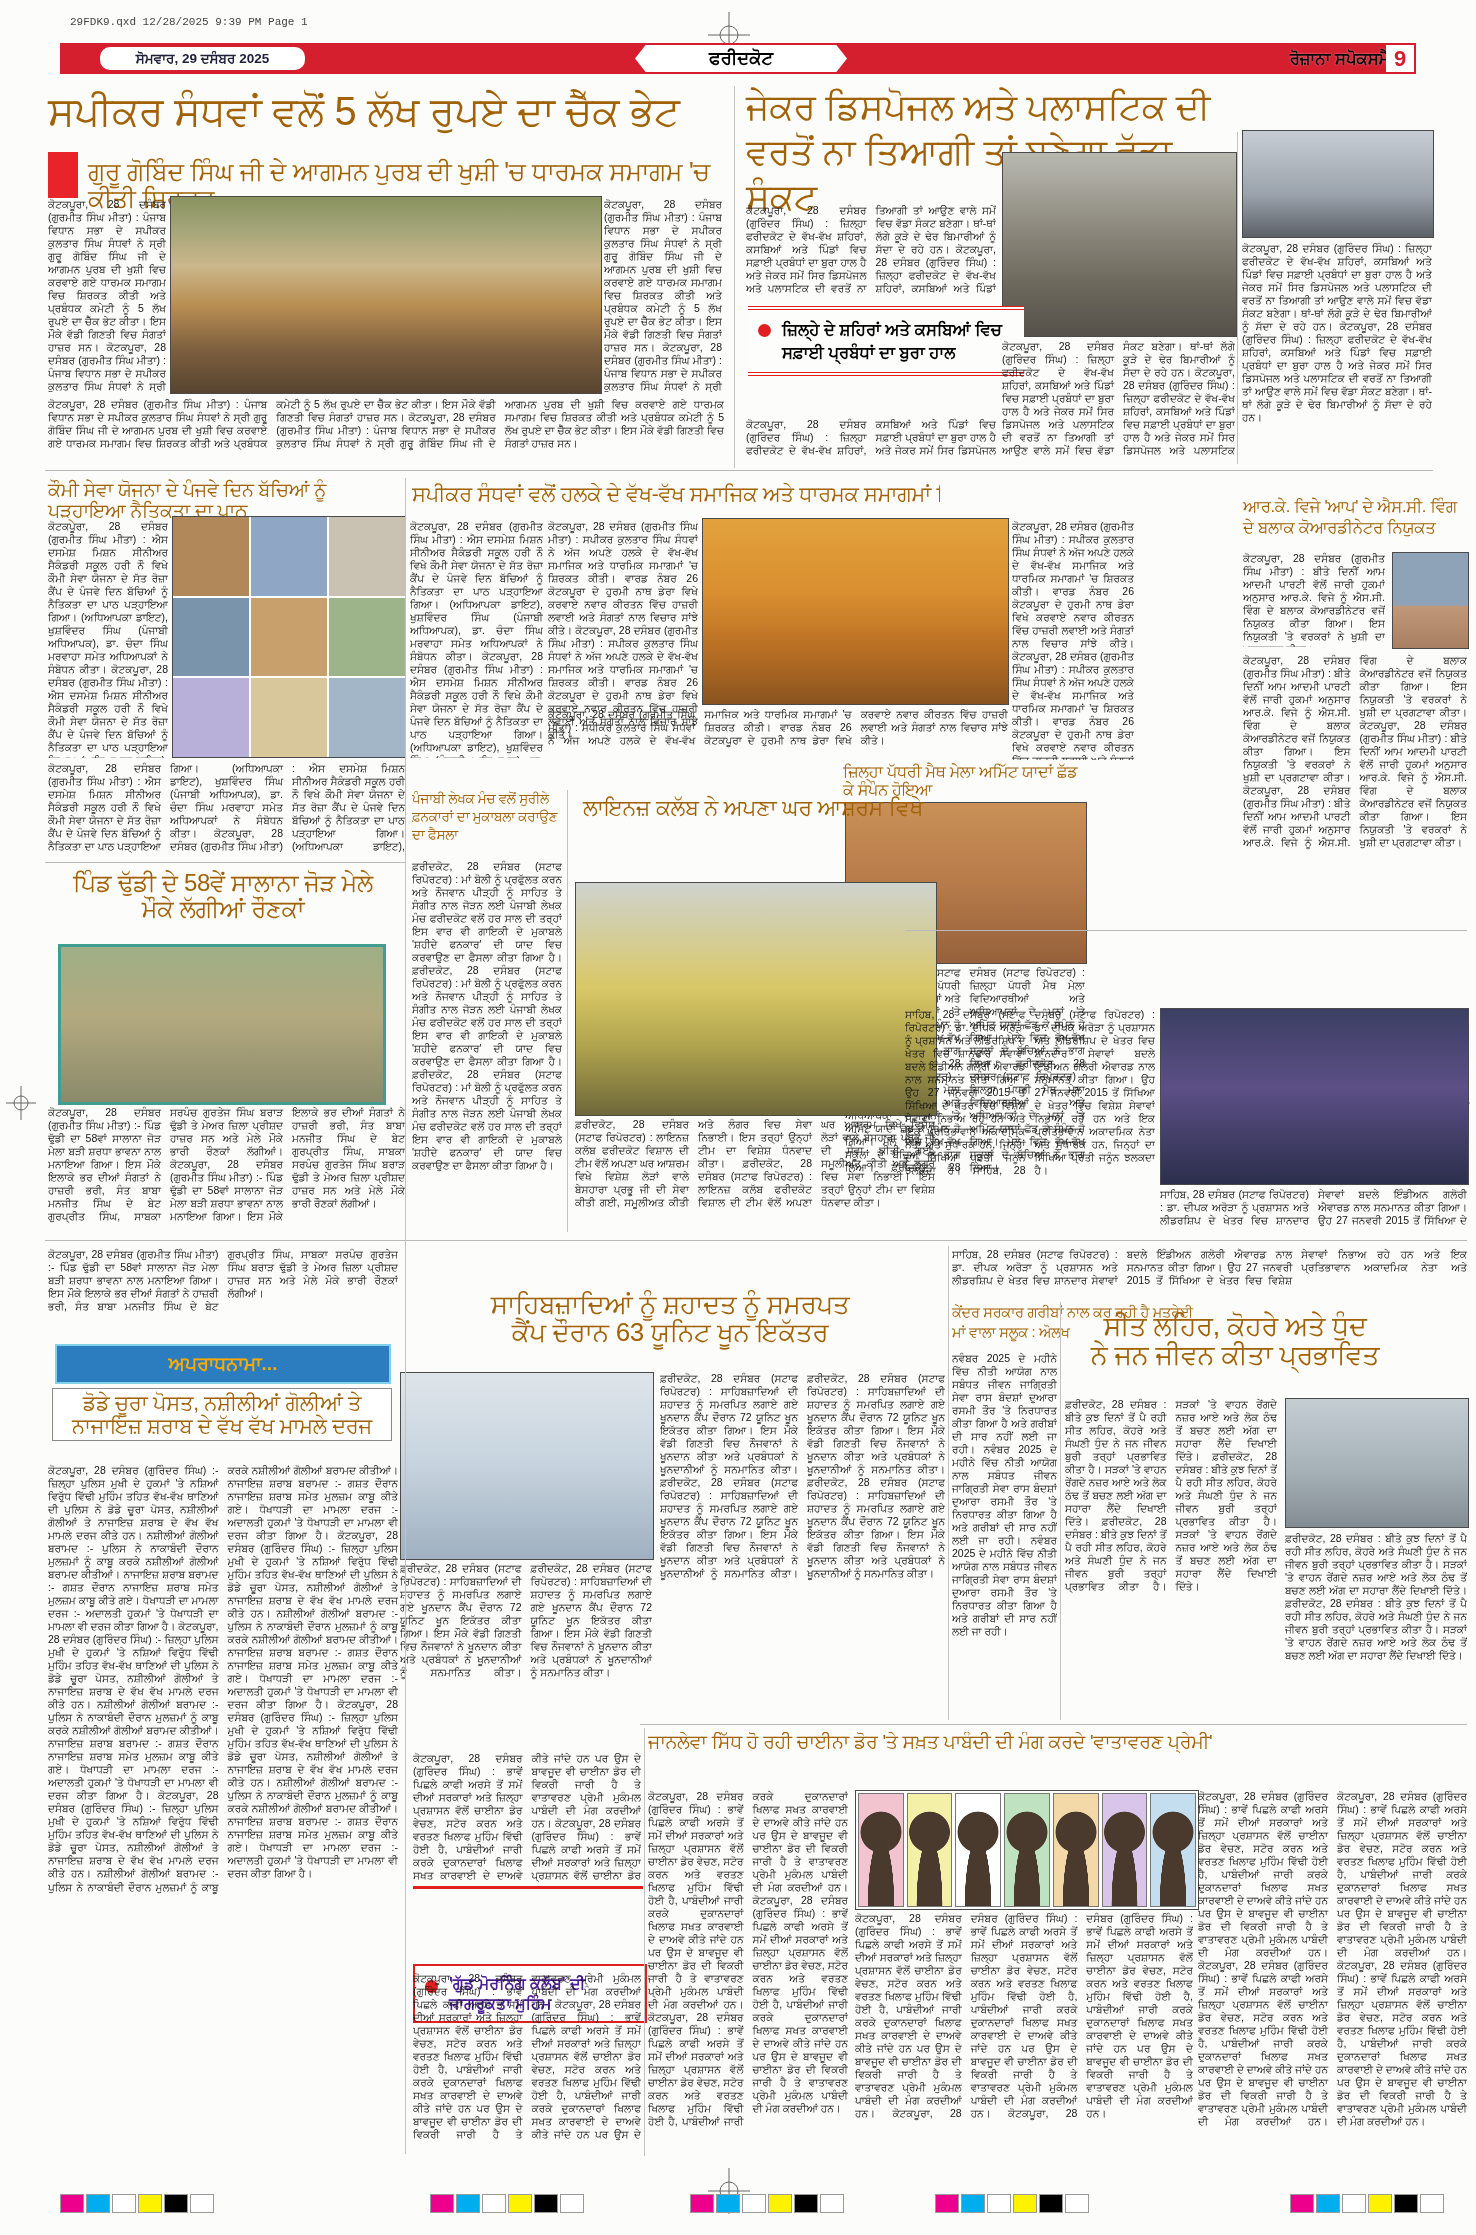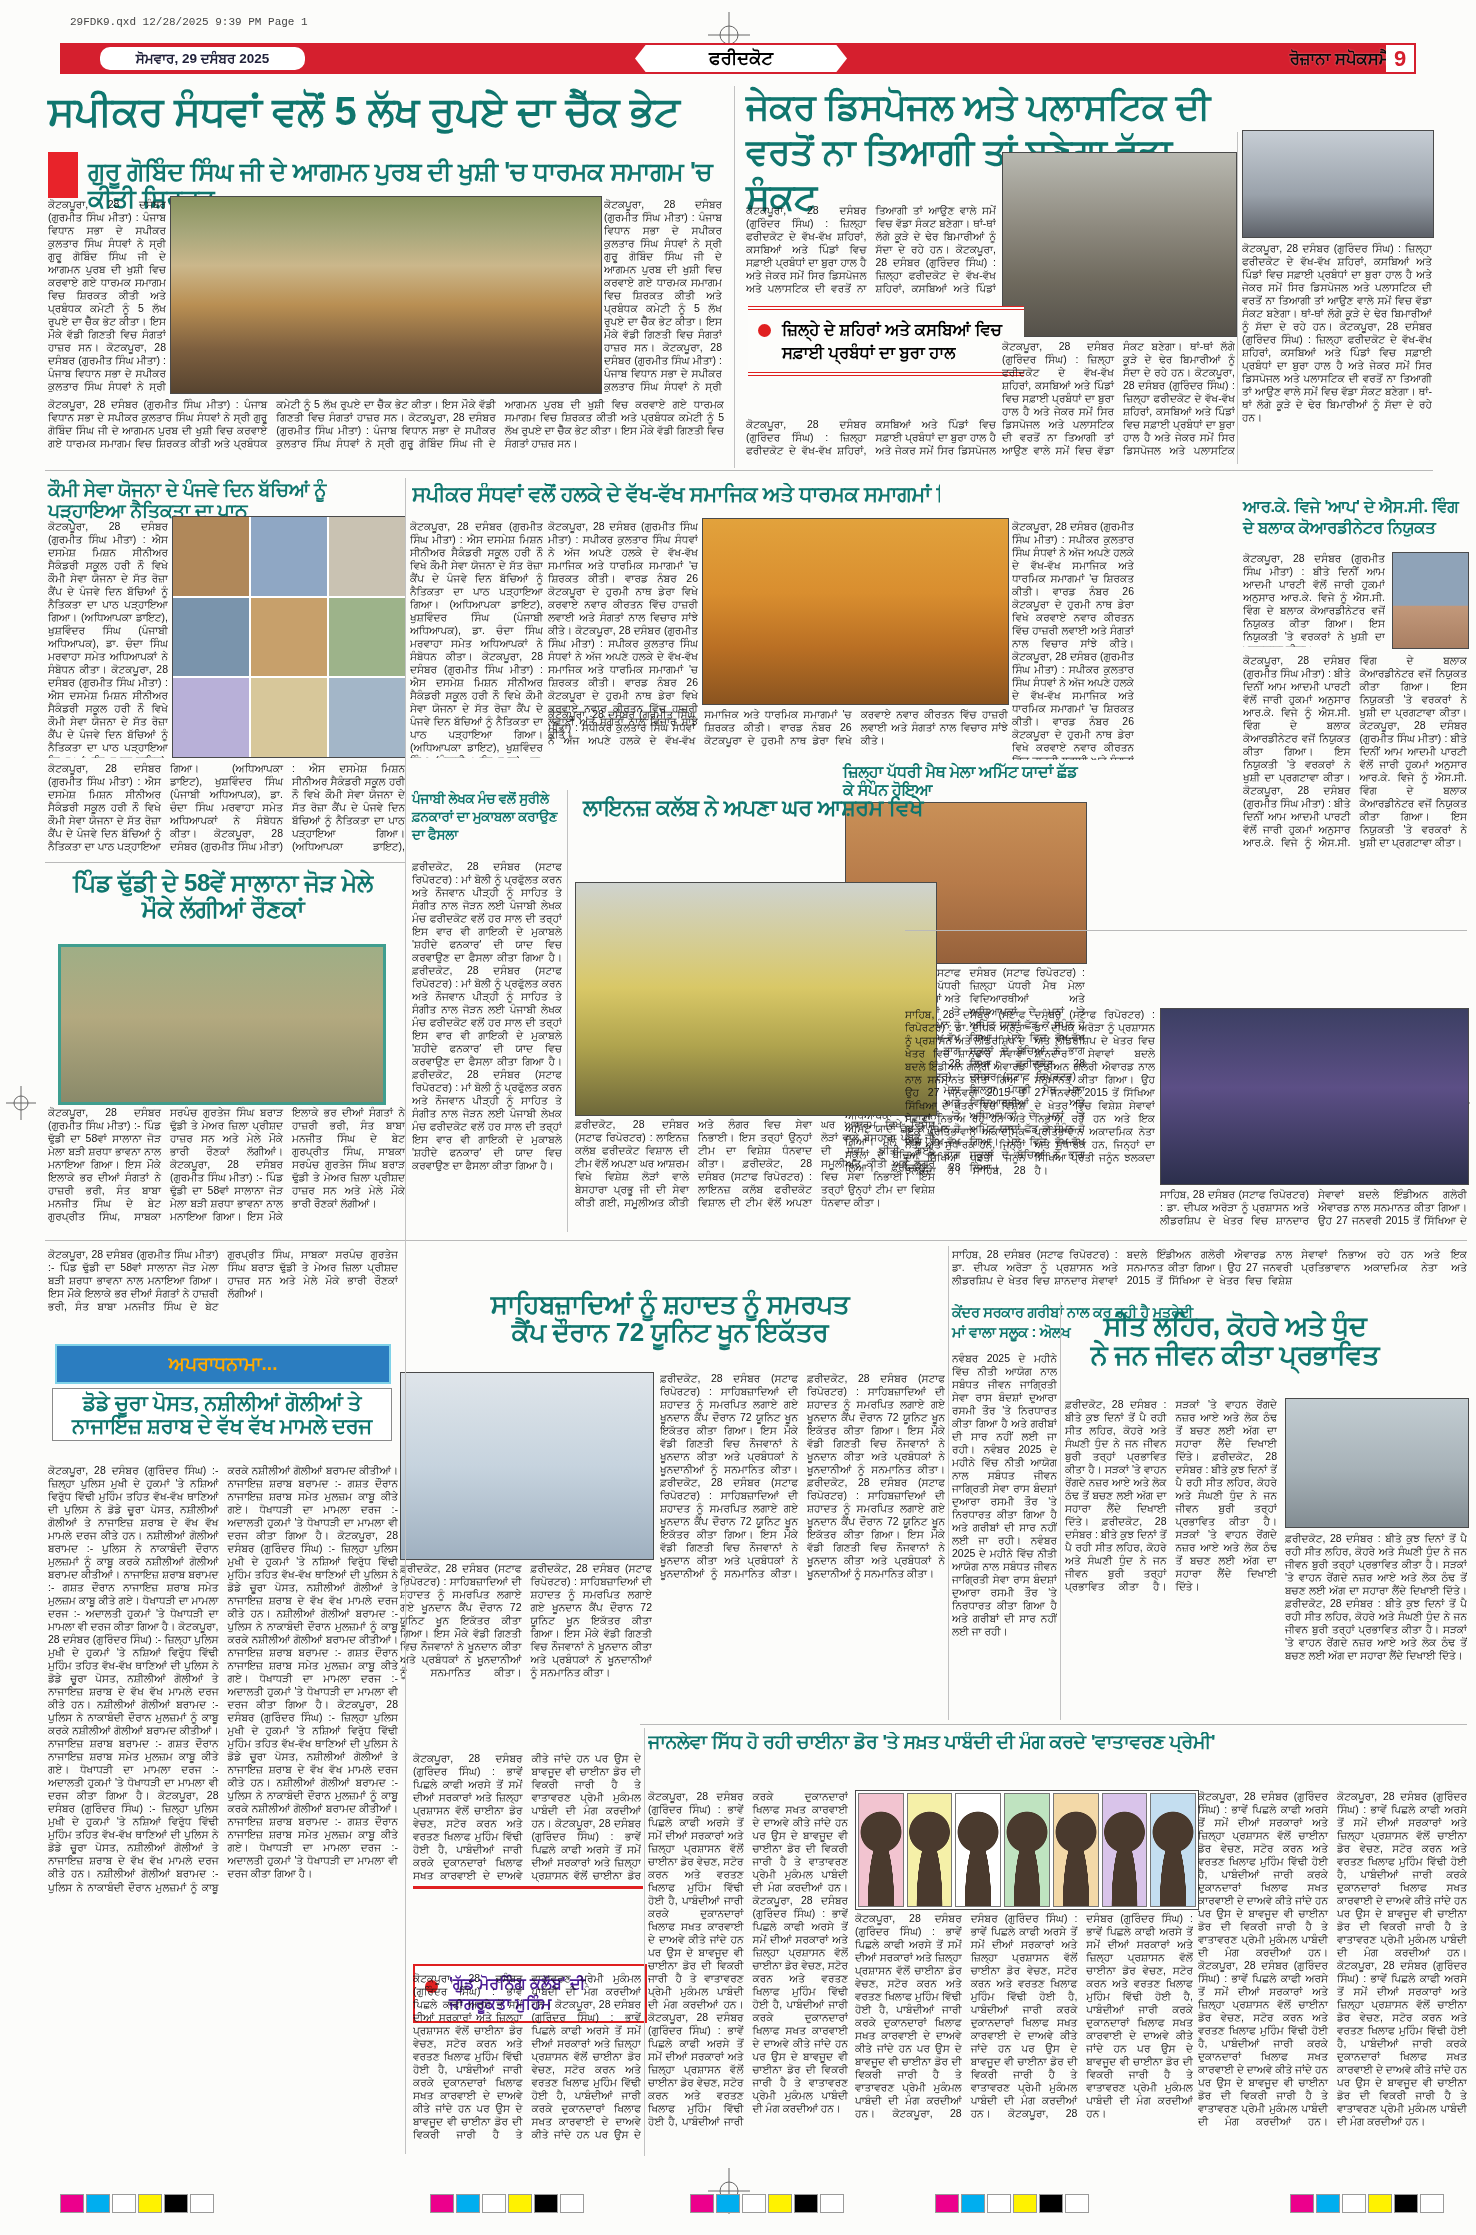--- a/index.html
+++ b/index.html
@@ -1,19 +1,19 @@
 <!DOCTYPE html>
 <html><head>
 <meta charset="utf-8">
 <style>
   html,body{margin:0;padding:0}
   body{width:1476px;height:2235px;position:relative;background:#fcfcfa;
        font-family:"Liberation Sans",sans-serif;overflow:hidden}
   .ab{position:absolute}
-  .hl{font-weight:bold;color:#0f766e;letter-spacing:-.3px;line-height:1.08}
+  .hl{font-weight:normal;color:#a16207;letter-spacing:-.3px;line-height:1.08}
   .bt{font-size:10.5px;line-height:1.24;text-align:justify;color:#141414;overflow:hidden;word-break:break-word}
   .c2{column-count:2;column-gap:9px}
   .c3{column-count:3;column-gap:9px}
   .ph{border:1px solid #4a4a4a;overflow:hidden}
   .divh{background:#b9b9b9;height:1px}
   .divv{background:#c2c2c2;width:1px}
   .printer{font-family:"Liberation Mono",monospace;font-size:11px;color:#444}
   
   .mast{background:#d51f2e;display:flex;align-items:center}
   .mdate{background:#fff;color:#20213a;font-weight:bold;font-size:13.5px;
@@ -170,21 +170,21 @@
 <div class="ab bt c2" style="left:48px;top:1248px;width:350px;height:90px">ਕੋਟਕਪੂਰਾ, 28 ਦਸੰਬਰ (ਗੁਰਮੀਤ ਸਿੰਘ ਮੀਤਾ) :- ਪਿੰਡ ਢੁੱਡੀ ਦਾ 58ਵਾਂ ਸਾਲਾਨਾ ਜੋੜ ਮੇਲਾ ਬੜੀ ਸ਼ਰਧਾ ਭਾਵਨਾ ਨਾਲ ਮਨਾਇਆ ਗਿਆ। ਇਸ ਮੌਕੇ ਇਲਾਕੇ ਭਰ ਦੀਆਂ ਸੰਗਤਾਂ ਨੇ ਹਾਜ਼ਰੀ ਭਰੀ, ਸੰਤ ਬਾਬਾ ਮਨਜੀਤ ਸਿੰਘ ਦੇ ਬੇਟ ਗੁਰਪ੍ਰੀਤ ਸਿੰਘ, ਸਾਬਕਾ ਸਰਪੰਚ ਗੁਰਤੇਜ ਸਿੰਘ ਬਰਾੜ ਢੁੱਡੀ ਤੇ ਮੇਅਰ ਜ਼ਿਲਾ ਪ੍ਰੀਸ਼ਦ ਹਾਜ਼ਰ ਸਨ ਅਤੇ ਮੇਲੇ ਮੌਕੇ ਭਾਰੀ ਰੌਣਕਾਂ ਲੱਗੀਆਂ।</div>
 <div class="ab crimelabel" style="left:55px;top:1344px;width:332px;height:36px">ਅਪਰਾਧਨਾਮਾ...</div>
 <div class="ab hl crimehead" style="left:52px;top:1388px;width:330px;font-size:21px;text-align:center">
   <div>ਡੋਡੇ ਚੂਰਾ ਪੋਸਤ, ਨਸ਼ੀਲੀਆਂ ਗੋਲੀਆਂ ਤੇ</div>
   <div>ਨਾਜਾਇਜ਼ ਸ਼ਰਾਬ ਦੇ ਵੱਖ ਵੱਖ ਮਾਮਲੇ ਦਰਜ</div>
 </div>
 <div class="ab bt c2" style="left:48px;top:1464px;width:350px;height:686px">ਕੋਟਕਪੂਰਾ, 28 ਦਸੰਬਰ (ਗੁਰਿੰਦਰ ਸਿੰਘ) :- ਜ਼ਿਲ੍ਹਾ ਪੁਲਿਸ ਮੁਖੀ ਦੇ ਹੁਕਮਾਂ 'ਤੇ ਨਸ਼ਿਆਂ ਵਿਰੁੱਧ ਵਿੱਢੀ ਮੁਹਿੰਮ ਤਹਿਤ ਵੱਖ-ਵੱਖ ਥਾਣਿਆਂ ਦੀ ਪੁਲਿਸ ਨੇ ਡੋਡੇ ਚੂਰਾ ਪੋਸਤ, ਨਸ਼ੀਲੀਆਂ ਗੋਲੀਆਂ ਤੇ ਨਾਜਾਇਜ਼ ਸ਼ਰਾਬ ਦੇ ਵੱਖ ਵੱਖ ਮਾਮਲੇ ਦਰਜ ਕੀਤੇ ਹਨ। ਨਸ਼ੀਲੀਆਂ ਗੋਲੀਆਂ ਬਰਾਮਦ :- ਪੁਲਿਸ ਨੇ ਨਾਕਾਬੰਦੀ ਦੌਰਾਨ ਮੁਲਜ਼ਮਾਂ ਨੂੰ ਕਾਬੂ ਕਰਕੇ ਨਸ਼ੀਲੀਆਂ ਗੋਲੀਆਂ ਬਰਾਮਦ ਕੀਤੀਆਂ। ਨਾਜਾਇਜ਼ ਸ਼ਰਾਬ ਬਰਾਮਦ :- ਗਸ਼ਤ ਦੌਰਾਨ ਨਾਜਾਇਜ਼ ਸ਼ਰਾਬ ਸਮੇਤ ਮੁਲਜ਼ਮ ਕਾਬੂ ਕੀਤੇ ਗਏ। ਧੋਖਾਧੜੀ ਦਾ ਮਾਮਲਾ ਦਰਜ :- ਅਦਾਲਤੀ ਹੁਕਮਾਂ 'ਤੇ ਧੋਖਾਧੜੀ ਦਾ ਮਾਮਲਾ ਵੀ ਦਰਜ ਕੀਤਾ ਗਿਆ ਹੈ। ਕੋਟਕਪੂਰਾ, 28 ਦਸੰਬਰ (ਗੁਰਿੰਦਰ ਸਿੰਘ) :- ਜ਼ਿਲ੍ਹਾ ਪੁਲਿਸ ਮੁਖੀ ਦੇ ਹੁਕਮਾਂ 'ਤੇ ਨਸ਼ਿਆਂ ਵਿਰੁੱਧ ਵਿੱਢੀ ਮੁਹਿੰਮ ਤਹਿਤ ਵੱਖ-ਵੱਖ ਥਾਣਿਆਂ ਦੀ ਪੁਲਿਸ ਨੇ ਡੋਡੇ ਚੂਰਾ ਪੋਸਤ, ਨਸ਼ੀਲੀਆਂ ਗੋਲੀਆਂ ਤੇ ਨਾਜਾਇਜ਼ ਸ਼ਰਾਬ ਦੇ ਵੱਖ ਵੱਖ ਮਾਮਲੇ ਦਰਜ ਕੀਤੇ ਹਨ। ਨਸ਼ੀਲੀਆਂ ਗੋਲੀਆਂ ਬਰਾਮਦ :- ਪੁਲਿਸ ਨੇ ਨਾਕਾਬੰਦੀ ਦੌਰਾਨ ਮੁਲਜ਼ਮਾਂ ਨੂੰ ਕਾਬੂ ਕਰਕੇ ਨਸ਼ੀਲੀਆਂ ਗੋਲੀਆਂ ਬਰਾਮਦ ਕੀਤੀਆਂ। ਨਾਜਾਇਜ਼ ਸ਼ਰਾਬ ਬਰਾਮਦ :- ਗਸ਼ਤ ਦੌਰਾਨ ਨਾਜਾਇਜ਼ ਸ਼ਰਾਬ ਸਮੇਤ ਮੁਲਜ਼ਮ ਕਾਬੂ ਕੀਤੇ ਗਏ। ਧੋਖਾਧੜੀ ਦਾ ਮਾਮਲਾ ਦਰਜ :- ਅਦਾਲਤੀ ਹੁਕਮਾਂ 'ਤੇ ਧੋਖਾਧੜੀ ਦਾ ਮਾਮਲਾ ਵੀ ਦਰਜ ਕੀਤਾ ਗਿਆ ਹੈ। ਕੋਟਕਪੂਰਾ, 28 ਦਸੰਬਰ (ਗੁਰਿੰਦਰ ਸਿੰਘ) :- ਜ਼ਿਲ੍ਹਾ ਪੁਲਿਸ ਮੁਖੀ ਦੇ ਹੁਕਮਾਂ 'ਤੇ ਨਸ਼ਿਆਂ ਵਿਰੁੱਧ ਵਿੱਢੀ ਮੁਹਿੰਮ ਤਹਿਤ ਵੱਖ-ਵੱਖ ਥਾਣਿਆਂ ਦੀ ਪੁਲਿਸ ਨੇ ਡੋਡੇ ਚੂਰਾ ਪੋਸਤ, ਨਸ਼ੀਲੀਆਂ ਗੋਲੀਆਂ ਤੇ ਨਾਜਾਇਜ਼ ਸ਼ਰਾਬ ਦੇ ਵੱਖ ਵੱਖ ਮਾਮਲੇ ਦਰਜ ਕੀਤੇ ਹਨ। ਨਸ਼ੀਲੀਆਂ ਗੋਲੀਆਂ ਬਰਾਮਦ :- ਪੁਲਿਸ ਨੇ ਨਾਕਾਬੰਦੀ ਦੌਰਾਨ ਮੁਲਜ਼ਮਾਂ ਨੂੰ ਕਾਬੂ ਕਰਕੇ ਨਸ਼ੀਲੀਆਂ ਗੋਲੀਆਂ ਬਰਾਮਦ ਕੀਤੀਆਂ। ਨਾਜਾਇਜ਼ ਸ਼ਰਾਬ ਬਰਾਮਦ :- ਗਸ਼ਤ ਦੌਰਾਨ ਨਾਜਾਇਜ਼ ਸ਼ਰਾਬ ਸਮੇਤ ਮੁਲਜ਼ਮ ਕਾਬੂ ਕੀਤੇ ਗਏ। ਧੋਖਾਧੜੀ ਦਾ ਮਾਮਲਾ ਦਰਜ :- ਅਦਾਲਤੀ ਹੁਕਮਾਂ 'ਤੇ ਧੋਖਾਧੜੀ ਦਾ ਮਾਮਲਾ ਵੀ ਦਰਜ ਕੀਤਾ ਗਿਆ ਹੈ। ਕੋਟਕਪੂਰਾ, 28 ਦਸੰਬਰ (ਗੁਰਿੰਦਰ ਸਿੰਘ) :- ਜ਼ਿਲ੍ਹਾ ਪੁਲਿਸ ਮੁਖੀ ਦੇ ਹੁਕਮਾਂ 'ਤੇ ਨਸ਼ਿਆਂ ਵਿਰੁੱਧ ਵਿੱਢੀ ਮੁਹਿੰਮ ਤਹਿਤ ਵੱਖ-ਵੱਖ ਥਾਣਿਆਂ ਦੀ ਪੁਲਿਸ ਨੇ ਡੋਡੇ ਚੂਰਾ ਪੋਸਤ, ਨਸ਼ੀਲੀਆਂ ਗੋਲੀਆਂ ਤੇ ਨਾਜਾਇਜ਼ ਸ਼ਰਾਬ ਦੇ ਵੱਖ ਵੱਖ ਮਾਮਲੇ ਦਰਜ ਕੀਤੇ ਹਨ। ਨਸ਼ੀਲੀਆਂ ਗੋਲੀਆਂ ਬਰਾਮਦ :- ਪੁਲਿਸ ਨੇ ਨਾਕਾਬੰਦੀ ਦੌਰਾਨ ਮੁਲਜ਼ਮਾਂ ਨੂੰ ਕਾਬੂ ਕਰਕੇ ਨਸ਼ੀਲੀਆਂ ਗੋਲੀਆਂ ਬਰਾਮਦ ਕੀਤੀਆਂ। ਨਾਜਾਇਜ਼ ਸ਼ਰਾਬ ਬਰਾਮਦ :- ਗਸ਼ਤ ਦੌਰਾਨ ਨਾਜਾਇਜ਼ ਸ਼ਰਾਬ ਸਮੇਤ ਮੁਲਜ਼ਮ ਕਾਬੂ ਕੀਤੇ ਗਏ। ਧੋਖਾਧੜੀ ਦਾ ਮਾਮਲਾ ਦਰਜ :- ਅਦਾਲਤੀ ਹੁਕਮਾਂ 'ਤੇ ਧੋਖਾਧੜੀ ਦਾ ਮਾਮਲਾ ਵੀ ਦਰਜ ਕੀਤਾ ਗਿਆ ਹੈ। ਕੋਟਕਪੂਰਾ, 28 ਦਸੰਬਰ (ਗੁਰਿੰਦਰ ਸਿੰਘ) :- ਜ਼ਿਲ੍ਹਾ ਪੁਲਿਸ ਮੁਖੀ ਦੇ ਹੁਕਮਾਂ 'ਤੇ ਨਸ਼ਿਆਂ ਵਿਰੁੱਧ ਵਿੱਢੀ ਮੁਹਿੰਮ ਤਹਿਤ ਵੱਖ-ਵੱਖ ਥਾਣਿਆਂ ਦੀ ਪੁਲਿਸ ਨੇ ਡੋਡੇ ਚੂਰਾ ਪੋਸਤ, ਨਸ਼ੀਲੀਆਂ ਗੋਲੀਆਂ ਤੇ ਨਾਜਾਇਜ਼ ਸ਼ਰਾਬ ਦੇ ਵੱਖ ਵੱਖ ਮਾਮਲੇ ਦਰਜ ਕੀਤੇ ਹਨ। ਨਸ਼ੀਲੀਆਂ ਗੋਲੀਆਂ ਬਰਾਮਦ :- ਪੁਲਿਸ ਨੇ ਨਾਕਾਬੰਦੀ ਦੌਰਾਨ ਮੁਲਜ਼ਮਾਂ ਨੂੰ ਕਾਬੂ ਕਰਕੇ ਨਸ਼ੀਲੀਆਂ ਗੋਲੀਆਂ ਬਰਾਮਦ ਕੀਤੀਆਂ। ਨਾਜਾਇਜ਼ ਸ਼ਰਾਬ ਬਰਾਮਦ :- ਗਸ਼ਤ ਦੌਰਾਨ ਨਾਜਾਇਜ਼ ਸ਼ਰਾਬ ਸਮੇਤ ਮੁਲਜ਼ਮ ਕਾਬੂ ਕੀਤੇ ਗਏ। ਧੋਖਾਧੜੀ ਦਾ ਮਾਮਲਾ ਦਰਜ :- ਅਦਾਲਤੀ ਹੁਕਮਾਂ 'ਤੇ ਧੋਖਾਧੜੀ ਦਾ ਮਾਮਲਾ ਵੀ ਦਰਜ ਕੀਤਾ ਗਿਆ ਹੈ।</div>
 
 <div class="ab hl" style="left:396px;top:1290px;width:548px;font-size:26px;text-align:center">
   <div>ਸਾਹਿਬਜ਼ਾਦਿਆਂ ਨੂੰ ਸ਼ਹਾਦਤ ਨੂੰ ਸਮਰਪਤ</div>
-  <div>ਕੈਂਪ ਦੌਰਾਨ 72 ਯੂਨਿਟ ਖੂਨ ਇਕੱਤਰ</div>
+  <div>ਕੈਂਪ ਦੌਰਾਨ 63 ਯੂਨਿਟ ਖੂਨ ਇਕੱਤਰ</div>
 </div>
 <div class="ab ph" id="ph-blood" style="left:400px;top:1372px;width:252px;height:186px"></div>
 <div class="ab bt c2" style="left:660px;top:1372px;width:285px;height:348px">ਫ਼ਰੀਦਕੋਟ, 28 ਦਸੰਬਰ (ਸਟਾਫ ਰਿਪੋਰਟਰ) : ਸਾਹਿਬਜ਼ਾਦਿਆਂ ਦੀ ਸ਼ਹਾਦਤ ਨੂੰ ਸਮਰਪਿਤ ਲਗਾਏ ਗਏ ਖੂਨਦਾਨ ਕੈਂਪ ਦੌਰਾਨ 72 ਯੂਨਿਟ ਖੂਨ ਇਕੱਤਰ ਕੀਤਾ ਗਿਆ। ਇਸ ਮੌਕੇ ਵੱਡੀ ਗਿਣਤੀ ਵਿਚ ਨੌਜਵਾਨਾਂ ਨੇ ਖੂਨਦਾਨ ਕੀਤਾ ਅਤੇ ਪ੍ਰਬੰਧਕਾਂ ਨੇ ਖੂਨਦਾਨੀਆਂ ਨੂੰ ਸਨਮਾਨਿਤ ਕੀਤਾ। ਫ਼ਰੀਦਕੋਟ, 28 ਦਸੰਬਰ (ਸਟਾਫ ਰਿਪੋਰਟਰ) : ਸਾਹਿਬਜ਼ਾਦਿਆਂ ਦੀ ਸ਼ਹਾਦਤ ਨੂੰ ਸਮਰਪਿਤ ਲਗਾਏ ਗਏ ਖੂਨਦਾਨ ਕੈਂਪ ਦੌਰਾਨ 72 ਯੂਨਿਟ ਖੂਨ ਇਕੱਤਰ ਕੀਤਾ ਗਿਆ। ਇਸ ਮੌਕੇ ਵੱਡੀ ਗਿਣਤੀ ਵਿਚ ਨੌਜਵਾਨਾਂ ਨੇ ਖੂਨਦਾਨ ਕੀਤਾ ਅਤੇ ਪ੍ਰਬੰਧਕਾਂ ਨੇ ਖੂਨਦਾਨੀਆਂ ਨੂੰ ਸਨਮਾਨਿਤ ਕੀਤਾ। ਫ਼ਰੀਦਕੋਟ, 28 ਦਸੰਬਰ (ਸਟਾਫ ਰਿਪੋਰਟਰ) : ਸਾਹਿਬਜ਼ਾਦਿਆਂ ਦੀ ਸ਼ਹਾਦਤ ਨੂੰ ਸਮਰਪਿਤ ਲਗਾਏ ਗਏ ਖੂਨਦਾਨ ਕੈਂਪ ਦੌਰਾਨ 72 ਯੂਨਿਟ ਖੂਨ ਇਕੱਤਰ ਕੀਤਾ ਗਿਆ। ਇਸ ਮੌਕੇ ਵੱਡੀ ਗਿਣਤੀ ਵਿਚ ਨੌਜਵਾਨਾਂ ਨੇ ਖੂਨਦਾਨ ਕੀਤਾ ਅਤੇ ਪ੍ਰਬੰਧਕਾਂ ਨੇ ਖੂਨਦਾਨੀਆਂ ਨੂੰ ਸਨਮਾਨਿਤ ਕੀਤਾ। ਫ਼ਰੀਦਕੋਟ, 28 ਦਸੰਬਰ (ਸਟਾਫ ਰਿਪੋਰਟਰ) : ਸਾਹਿਬਜ਼ਾਦਿਆਂ ਦੀ ਸ਼ਹਾਦਤ ਨੂੰ ਸਮਰਪਿਤ ਲਗਾਏ ਗਏ ਖੂਨਦਾਨ ਕੈਂਪ ਦੌਰਾਨ 72 ਯੂਨਿਟ ਖੂਨ ਇਕੱਤਰ ਕੀਤਾ ਗਿਆ। ਇਸ ਮੌਕੇ ਵੱਡੀ ਗਿਣਤੀ ਵਿਚ ਨੌਜਵਾਨਾਂ ਨੇ ਖੂਨਦਾਨ ਕੀਤਾ ਅਤੇ ਪ੍ਰਬੰਧਕਾਂ ਨੇ ਖੂਨਦਾਨੀਆਂ ਨੂੰ ਸਨਮਾਨਿਤ ਕੀਤਾ।</div>
 <div class="ab bt c2" style="left:400px;top:1562px;width:252px;height:158px">ਫ਼ਰੀਦਕੋਟ, 28 ਦਸੰਬਰ (ਸਟਾਫ ਰਿਪੋਰਟਰ) : ਸਾਹਿਬਜ਼ਾਦਿਆਂ ਦੀ ਸ਼ਹਾਦਤ ਨੂੰ ਸਮਰਪਿਤ ਲਗਾਏ ਗਏ ਖੂਨਦਾਨ ਕੈਂਪ ਦੌਰਾਨ 72 ਯੂਨਿਟ ਖੂਨ ਇਕੱਤਰ ਕੀਤਾ ਗਿਆ। ਇਸ ਮੌਕੇ ਵੱਡੀ ਗਿਣਤੀ ਵਿਚ ਨੌਜਵਾਨਾਂ ਨੇ ਖੂਨਦਾਨ ਕੀਤਾ ਅਤੇ ਪ੍ਰਬੰਧਕਾਂ ਨੇ ਖੂਨਦਾਨੀਆਂ ਨੂੰ ਸਨਮਾਨਿਤ ਕੀਤਾ। ਫ਼ਰੀਦਕੋਟ, 28 ਦਸੰਬਰ (ਸਟਾਫ ਰਿਪੋਰਟਰ) : ਸਾਹਿਬਜ਼ਾਦਿਆਂ ਦੀ ਸ਼ਹਾਦਤ ਨੂੰ ਸਮਰਪਿਤ ਲਗਾਏ ਗਏ ਖੂਨਦਾਨ ਕੈਂਪ ਦੌਰਾਨ 72 ਯੂਨਿਟ ਖੂਨ ਇਕੱਤਰ ਕੀਤਾ ਗਿਆ। ਇਸ ਮੌਕੇ ਵੱਡੀ ਗਿਣਤੀ ਵਿਚ ਨੌਜਵਾਨਾਂ ਨੇ ਖੂਨਦਾਨ ਕੀਤਾ ਅਤੇ ਪ੍ਰਬੰਧਕਾਂ ਨੇ ਖੂਨਦਾਨੀਆਂ ਨੂੰ ਸਨਮਾਨਿਤ ਕੀਤਾ।</div>
 
 <div class="ab bt c3" style="left:952px;top:1248px;width:515px;height:48px">ਸਾਹਿਬ, 28 ਦਸੰਬਰ (ਸਟਾਫ ਰਿਪੋਰਟਰ) : ਡਾ. ਦੀਪਕ ਅਰੋੜਾ ਨੂੰ ਪ੍ਰਸ਼ਾਸਨ ਅਤੇ ਲੀਡਰਸ਼ਿਪ ਦੇ ਖੇਤਰ ਵਿਚ ਸ਼ਾਨਦਾਰ ਸੇਵਾਵਾਂ ਬਦਲੇ ਇੰਡੀਅਨ ਗਲੋਰੀ ਐਵਾਰਡ ਨਾਲ ਸਨਮਾਨਤ ਕੀਤਾ ਗਿਆ। ਉਹ 27 ਜਨਵਰੀ 2015 ਤੋਂ ਸਿੱਖਿਆ ਦੇ ਖੇਤਰ ਵਿਚ ਵਿਸ਼ੇਸ਼ ਸੇਵਾਵਾਂ ਨਿਭਾਅ ਰਹੇ ਹਨ ਅਤੇ ਇਕ ਪ੍ਰਤਿਭਾਵਾਨ ਅਕਾਦਮਿਕ ਨੇਤਾ ਅਤੇ ਸੁਧਾਰਕ ਹਨ, ਜਿਨ੍ਹਾਂ ਦਾ ਸਿੱਖਿਆ ਪ੍ਰਤੀ ਜਨੂੰਨ ਝਲਕਦਾ ਹੈ।</div>
 <div class="ab hl" style="left:952px;top:1302px;width:252px;font-size:14.5px;line-height:1.4">ਕੇਂਦਰ ਸਰਕਾਰ ਗਰੀਬਾਂ ਨਾਲ ਕਰ ਰਹੀ ਹੈ ਮਤਰੇਈ ਮਾਂ ਵਾਲਾ ਸਲੂਕ : ਅੋਲਖ</div>
 <div class="ab bt" style="left:952px;top:1352px;width:105px;height:368px">ਨਵੰਬਰ 2025 ਦੇ ਮਹੀਨੇ ਵਿੱਚ ਨੀਤੀ ਆਯੋਗ ਨਾਲ ਸਬੰਧਤ ਜੀਵਨ ਜਾਗ੍ਰਿਤੀ ਸੇਵਾ ਰਾਸ ਬੰਦਸ਼ਾਂ ਦੁਆਰਾ ਰਸਮੀ ਤੌਰ 'ਤੇ ਨਿਰਧਾਰਤ ਕੀਤਾ ਗਿਆ ਹੈ ਅਤੇ ਗਰੀਬਾਂ ਦੀ ਸਾਰ ਨਹੀਂ ਲਈ ਜਾ ਰਹੀ। ਨਵੰਬਰ 2025 ਦੇ ਮਹੀਨੇ ਵਿੱਚ ਨੀਤੀ ਆਯੋਗ ਨਾਲ ਸਬੰਧਤ ਜੀਵਨ ਜਾਗ੍ਰਿਤੀ ਸੇਵਾ ਰਾਸ ਬੰਦਸ਼ਾਂ ਦੁਆਰਾ ਰਸਮੀ ਤੌਰ 'ਤੇ ਨਿਰਧਾਰਤ ਕੀਤਾ ਗਿਆ ਹੈ ਅਤੇ ਗਰੀਬਾਂ ਦੀ ਸਾਰ ਨਹੀਂ ਲਈ ਜਾ ਰਹੀ। ਨਵੰਬਰ 2025 ਦੇ ਮਹੀਨੇ ਵਿੱਚ ਨੀਤੀ ਆਯੋਗ ਨਾਲ ਸਬੰਧਤ ਜੀਵਨ ਜਾਗ੍ਰਿਤੀ ਸੇਵਾ ਰਾਸ ਬੰਦਸ਼ਾਂ ਦੁਆਰਾ ਰਸਮੀ ਤੌਰ 'ਤੇ ਨਿਰਧਾਰਤ ਕੀਤਾ ਗਿਆ ਹੈ ਅਤੇ ਗਰੀਬਾਂ ਦੀ ਸਾਰ ਨਹੀਂ ਲਈ ਜਾ ਰਹੀ।</div>
 
 <div class="ab hl" style="left:1065px;top:1312px;width:340px;font-size:27px;text-align:center">

